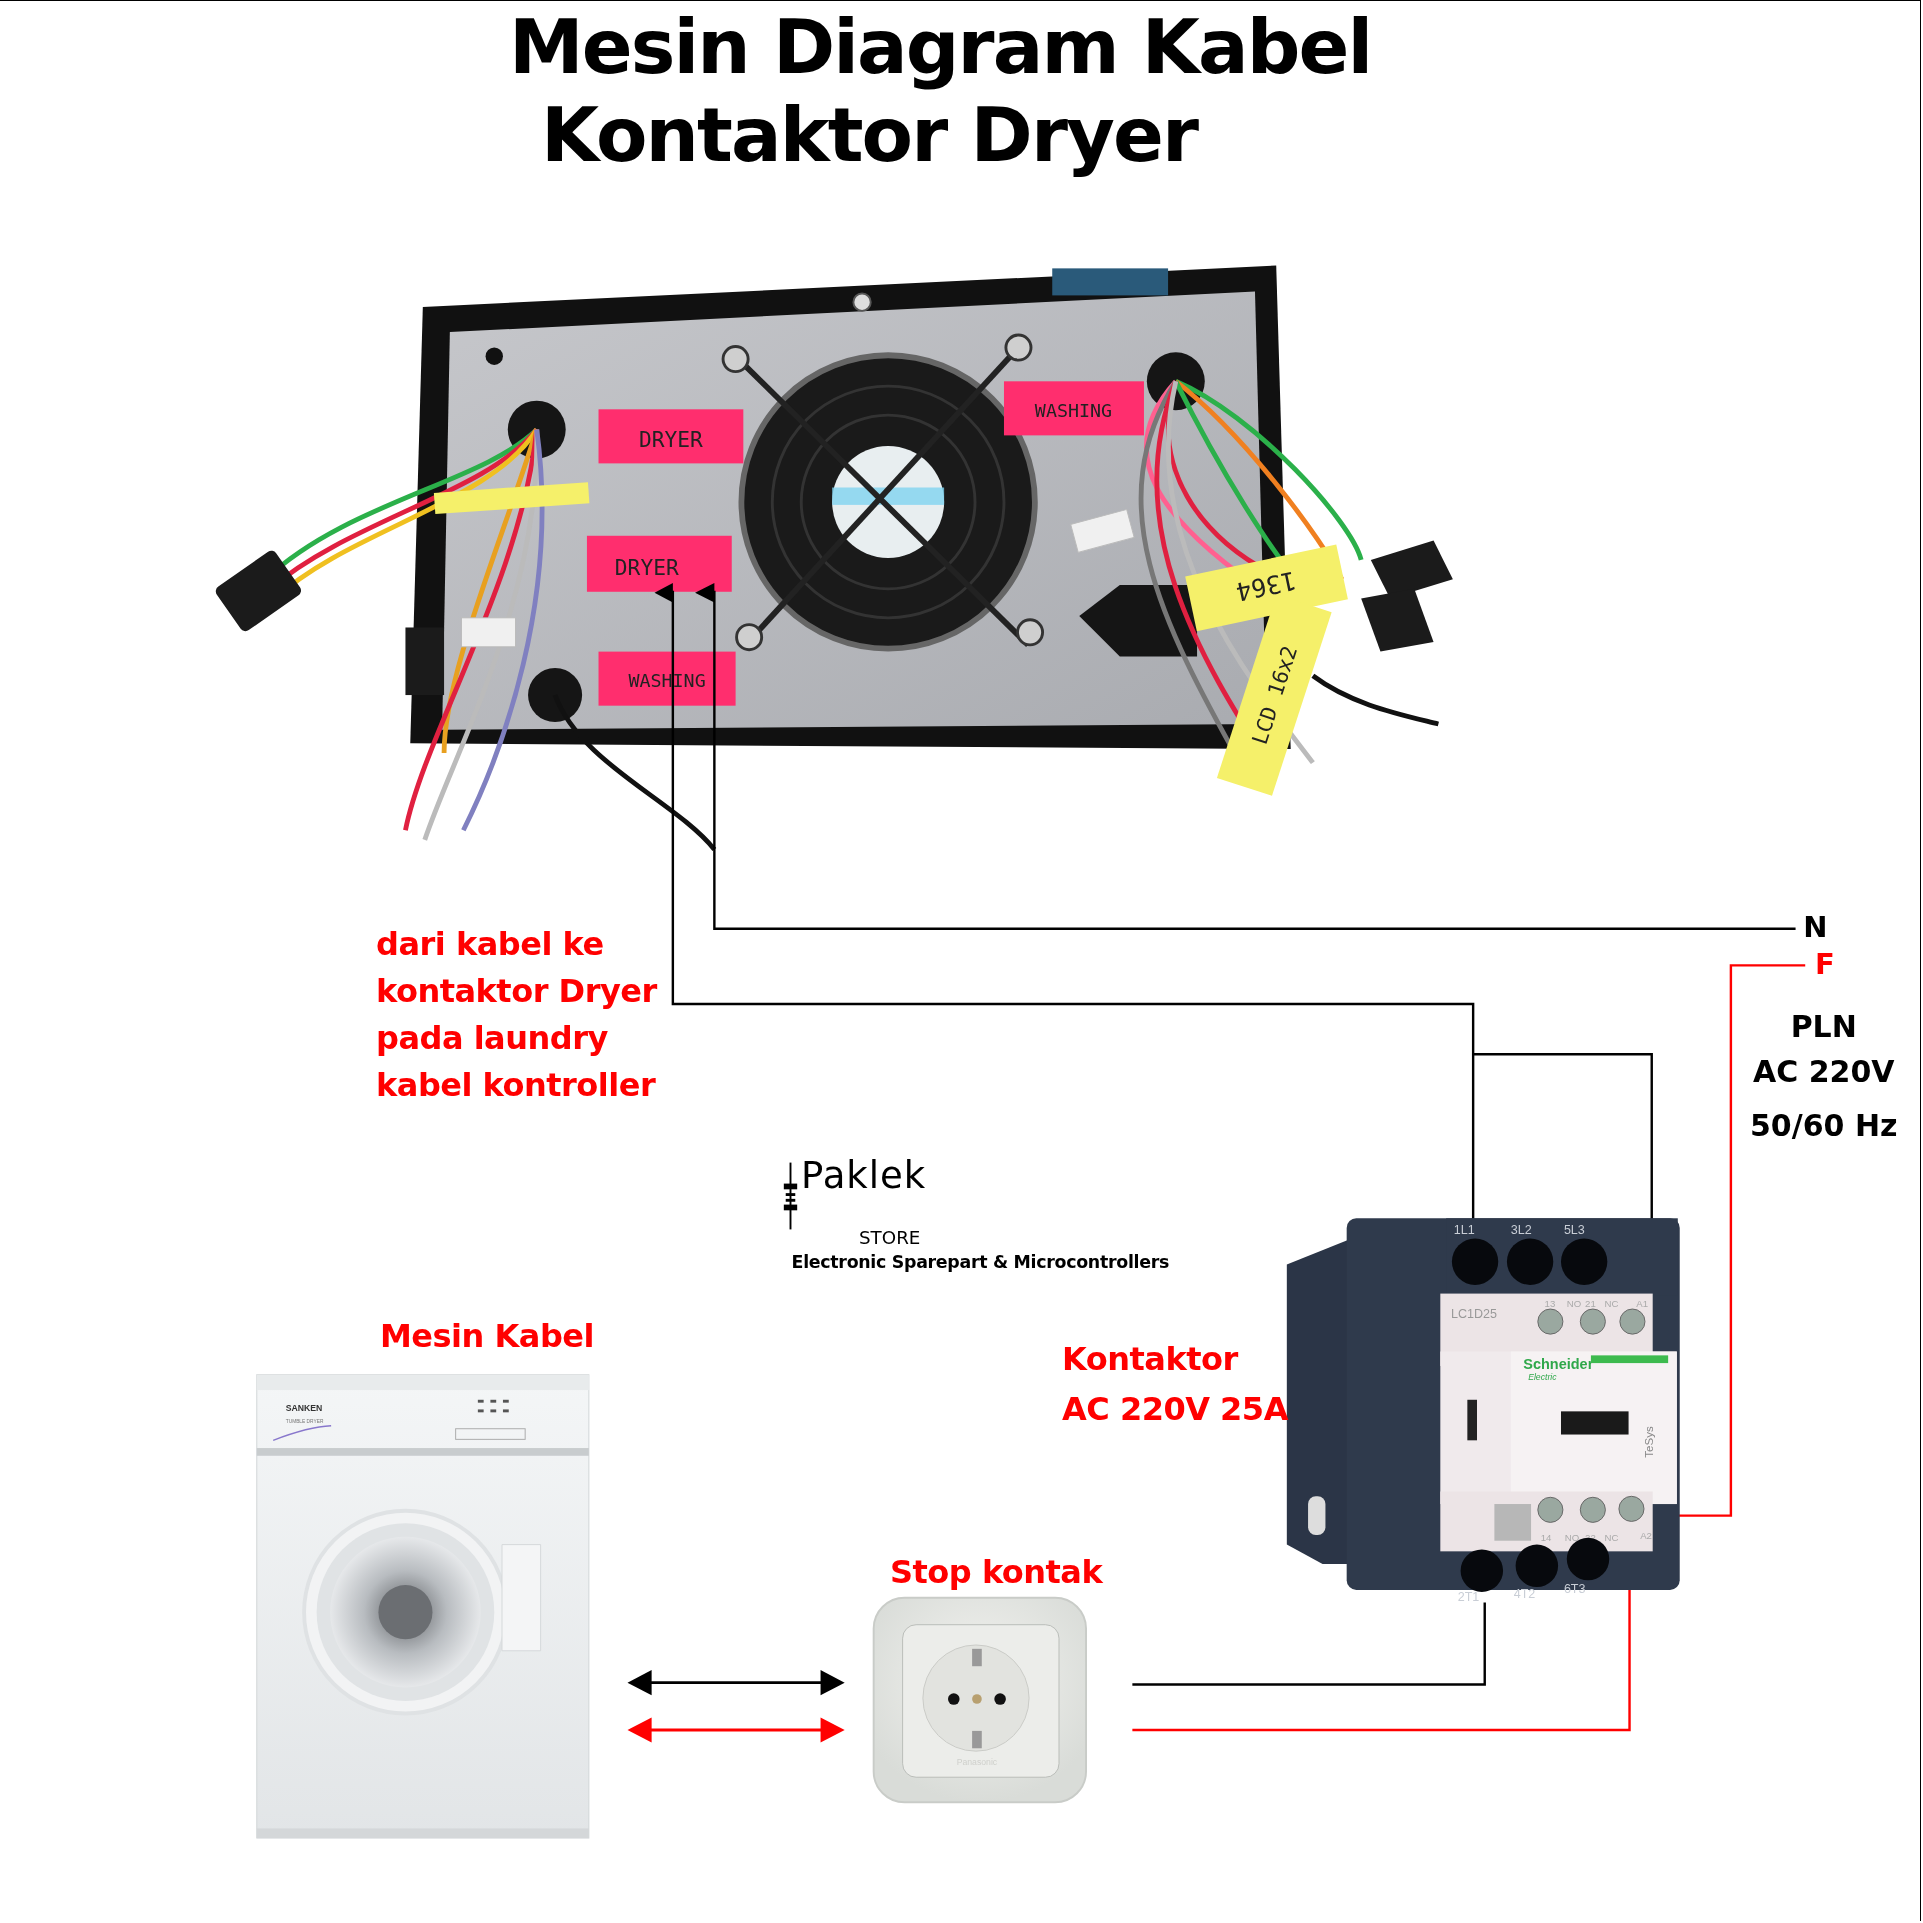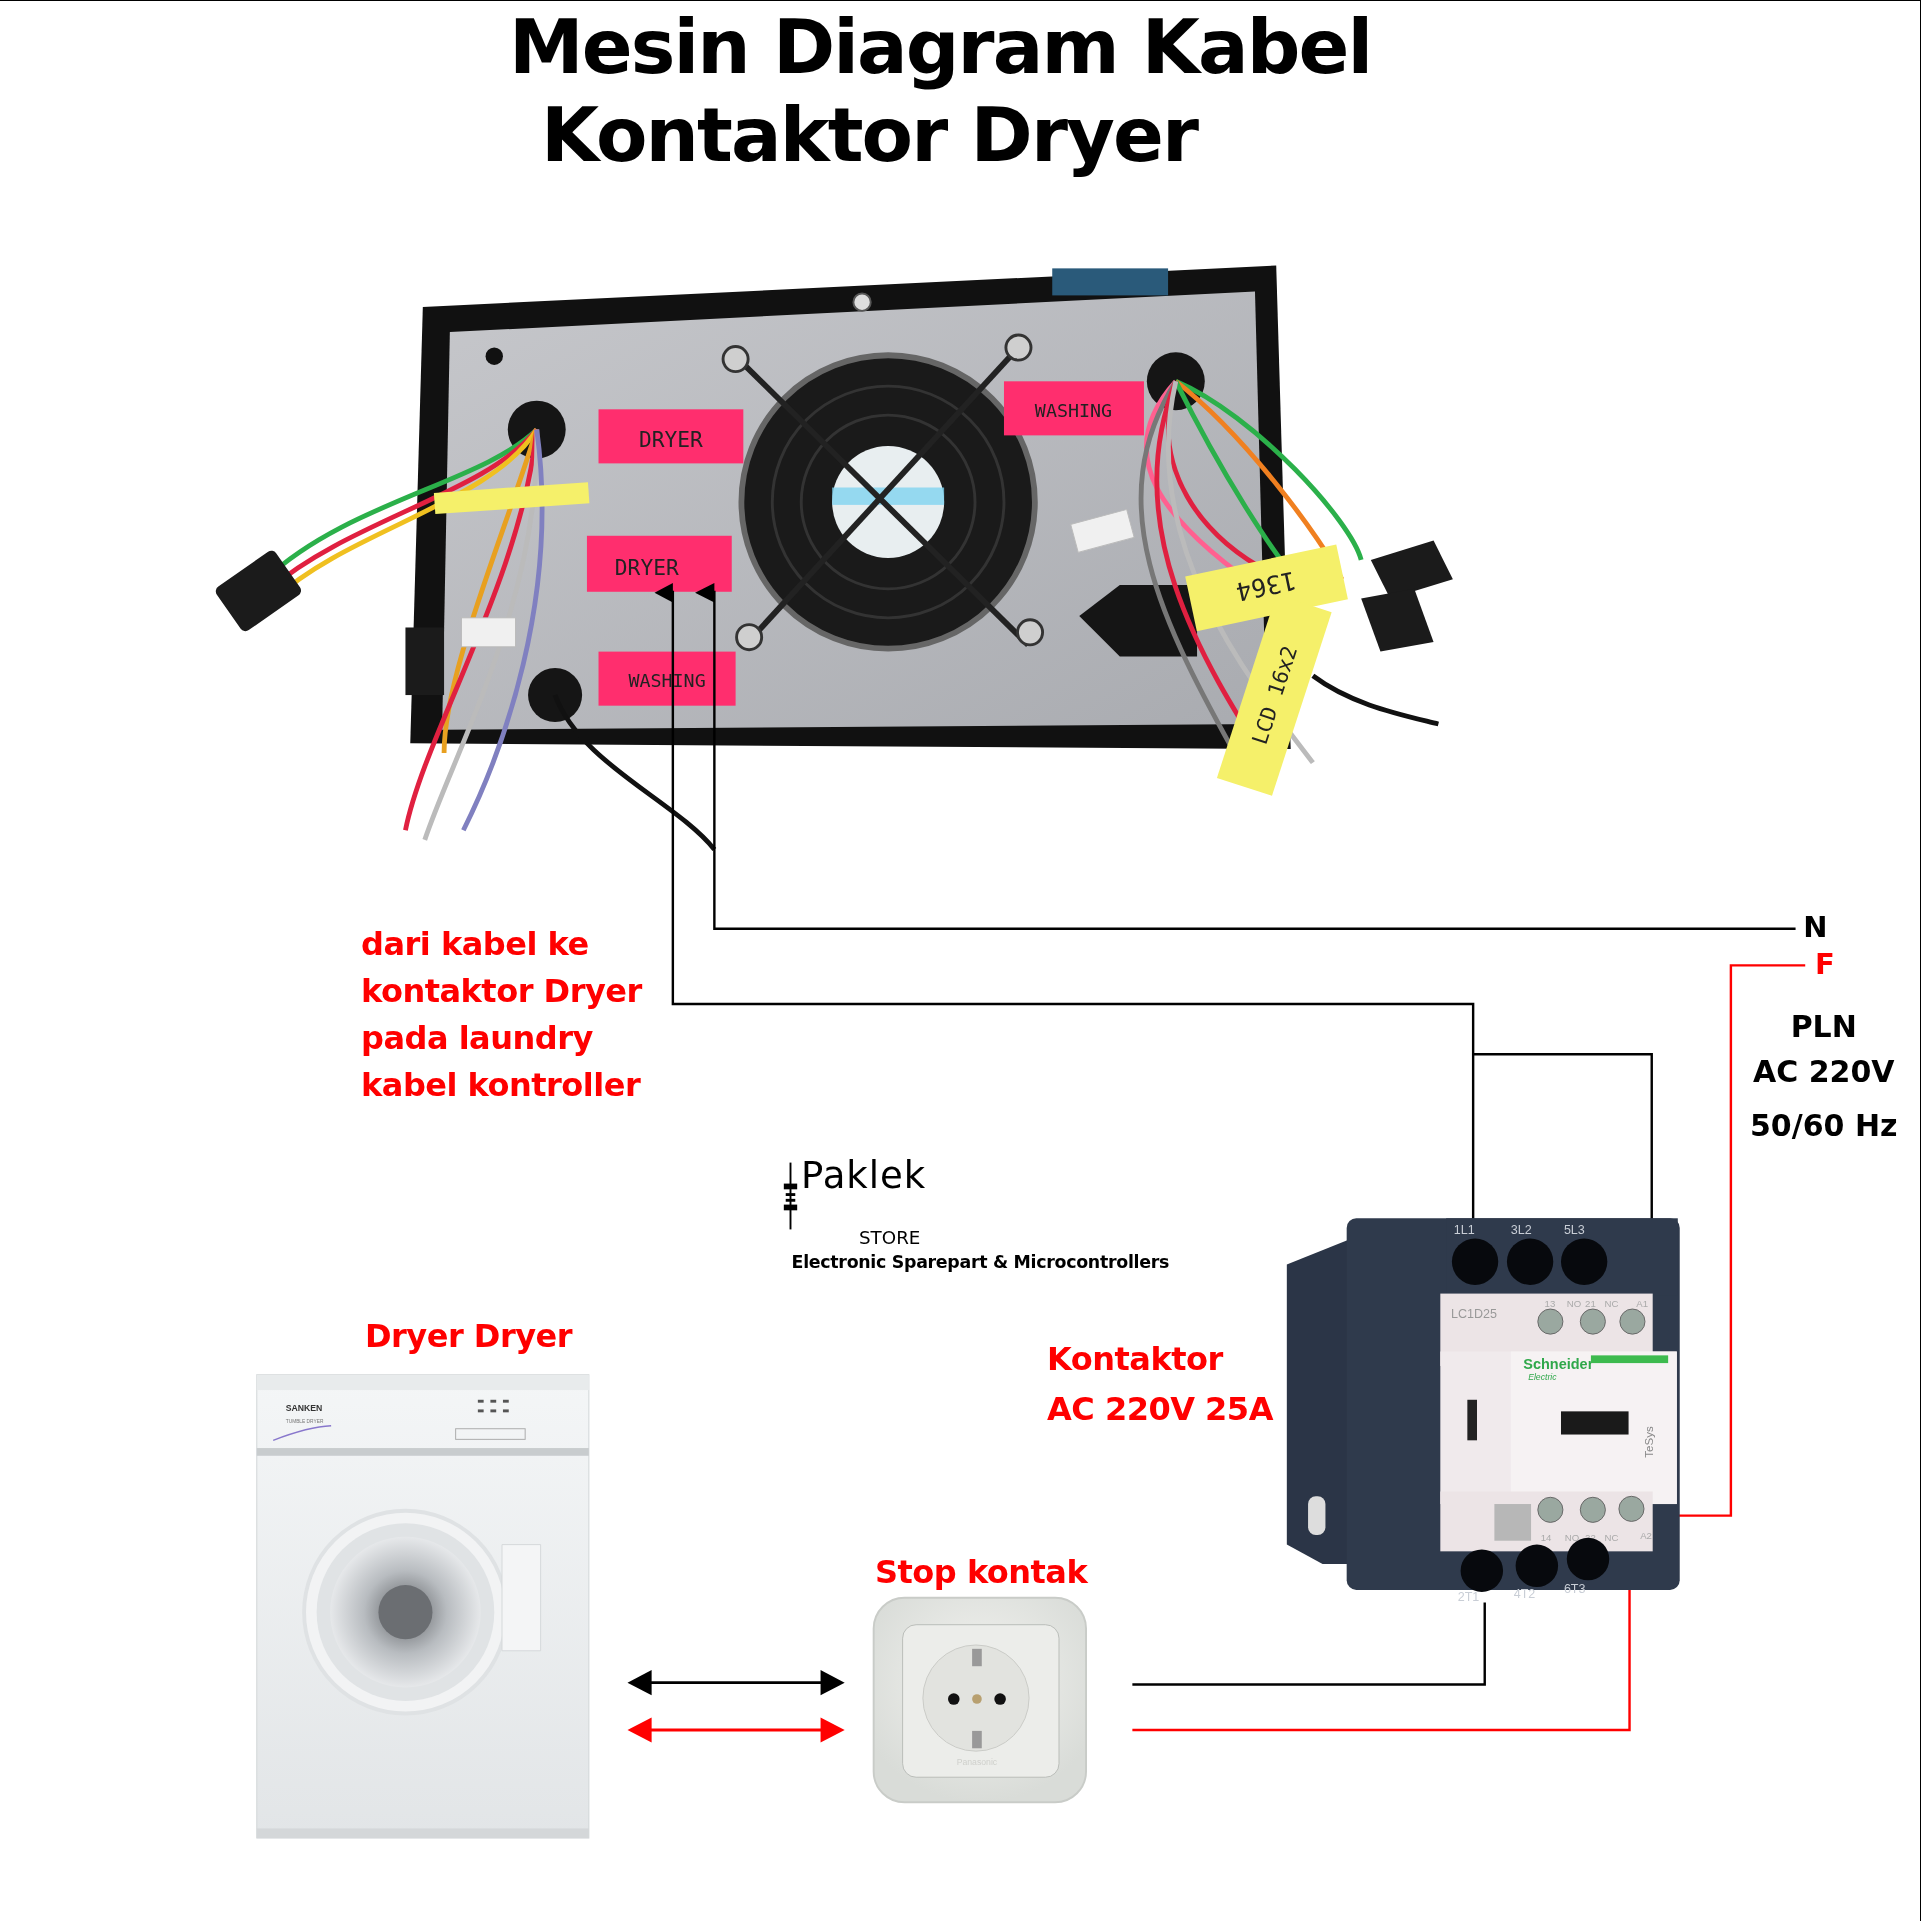--- a/index.html
+++ b/index.html
@@ -1,21 +1,21 @@
 <!DOCTYPE html>
 <html><head>
 <meta charset="utf-8">
 <style>
   html, body { margin:0; padding:0; background:#fff; }
   body { width:1923px; height:1923px; position:relative; overflow:hidden; font-family:"Liberation Sans", "DejaVu Sans", sans-serif; }
   .frame { position:absolute; left:0; top:0; width:1921px; height:1921px; border-top:1.9px solid #000; border-right:1.9px solid #000; box-sizing:border-box; }
   .title { position:absolute; font-family:"DejaVu Sans", sans-serif; font-weight:bold; color:#000; font-size:75px; letter-spacing:-1.9px; line-height:1; }
   .t1 { left:509px; top:9.7px; }
   .t2 { left:541px; top:98px; }
-  .red-note { position:absolute; color:#ff0000; font-family:"DejaVu Sans", sans-serif; font-weight:bold; font-size:32px; line-height:47px; letter-spacing:-0.5px; }
+  .red-note { position:absolute; color:#ff0000; font-family:"DejaVu Sans", sans-serif; font-weight:bold; font-size:32px; line-height:47px; letter-spacing:-0.5px;margin-left:15px; }
   .black-note { position:absolute; color:#000; font-family:"DejaVu Sans", sans-serif; font-weight:bold; font-size:30px; line-height:45px;text-align:center; }
   svg.wires { position:absolute; left:0; top:0; }
   .logo { position:absolute; left:780px; top:1154px; width:406px; height:145px; }
   .logo-word { position:absolute; left:21px; top:0px; font-family:"DejaVu Sans", sans-serif; font-weight:normal; font-size:37px; color:#000; letter-spacing:1px; }
   .logo-store { position:absolute; left:79px; top:73px; font-family:"DejaVu Sans", sans-serif; font-size:18.3px; color:#000; }
   .logo-tag { position:absolute; left:11.6px; top:98px; font-family:"DejaVu Sans", sans-serif; font-weight:bold; font-size:17.4px; color:#000; white-space:nowrap; letter-spacing:-0.3px; }
 </style>
 </head>
 <body>
 
@@ -258,21 +258,21 @@
   <div>PLN</div>
   <div>AC 220V</div>
   <div style="margin-top:9px;">50/60 Hz</div>
 </div>
 
 <div class="red-note" style="left:1047px; top:1334px; line-height:50px;">
   <div>Kontaktor</div>
   <div>AC 220V 25A</div>
 </div>
 
-<div class="red-note" style="left:365px; top:1313px;">Dryer Dryer</div>
+<div class="red-note" style="left:365px; top:1313px;">Mesin Kabel</div>
 <div class="red-note" style="left:875px; top:1549px;">Stop kontak</div>
 
 <div class="logo">
   <svg width="21" height="68" style="position:absolute;left:0;top:7.7px;" viewBox="0 0 22 70">
     <line x1="11" y1="0" x2="11" y2="70" stroke="#000" stroke-width="2"></line>
     <rect x="4" y="22" width="14" height="6" fill="#000"></rect>
     <rect x="6" y="32" width="10" height="3" fill="#000"></rect>
     <rect x="6" y="38" width="10" height="3" fill="#000"></rect>
     <rect x="4" y="44" width="14" height="6" fill="#000"></rect>
   </svg>

